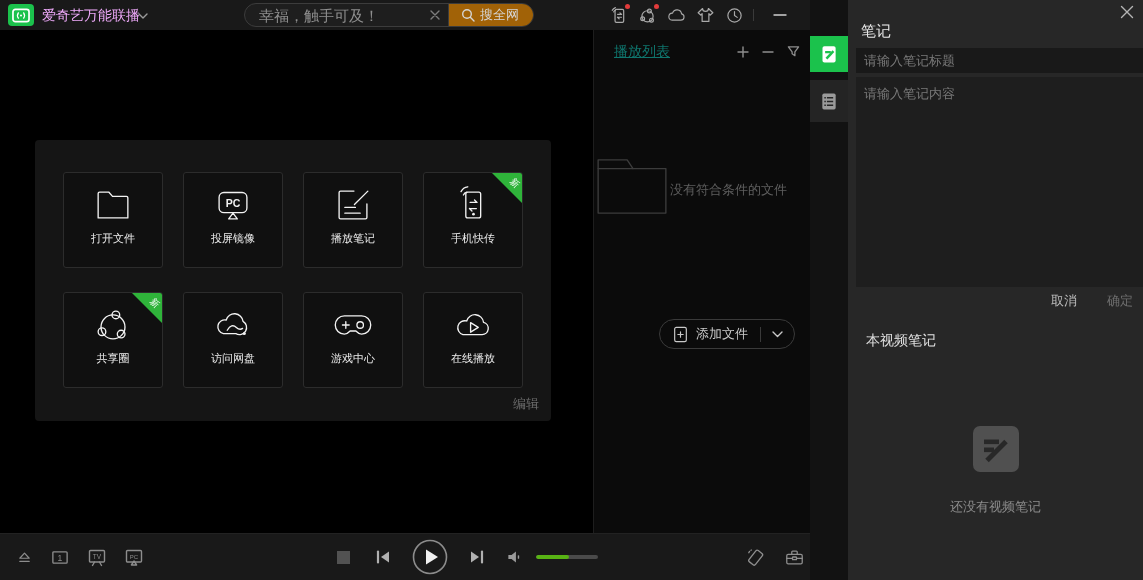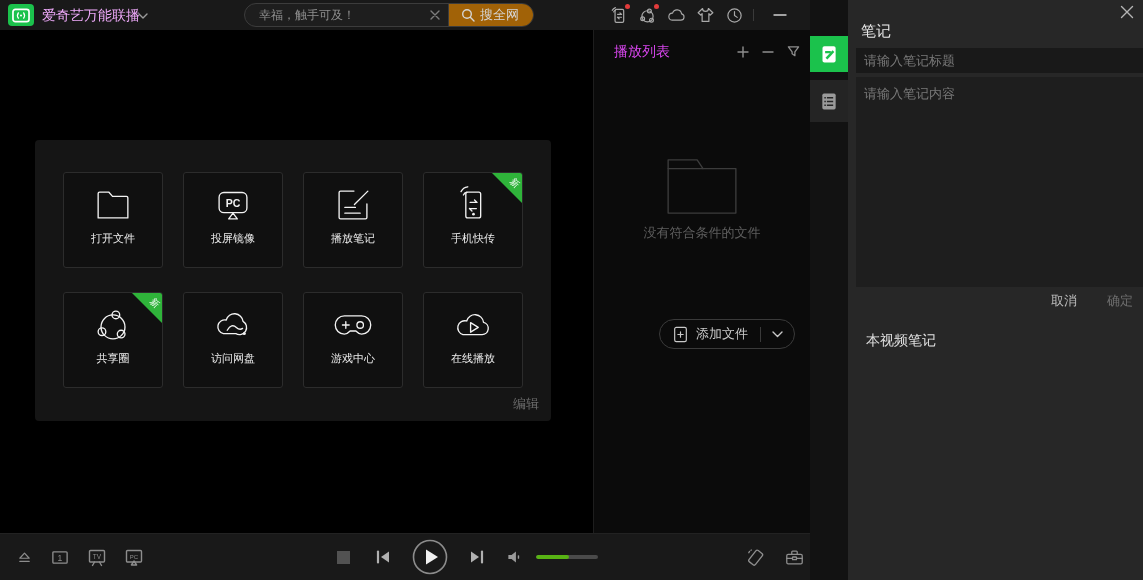--- a/index.html
+++ b/index.html
@@ -11,21 +11,21 @@
 
   
   .titlebar{left:0;top:0;width:810px;height:30px;background:#191919;}
   .logo{left:8px;top:4px;width:26px;height:22px;border-radius:4px;background:#1bc24c;
         display:flex;align-items:center;justify-content:center;}
   .app-title{left:42px;top:0;height:30px;line-height:30px;font-size:14px;color:#f0abfc;}
   .title-chev{left:138px;top:13px;color:#9a9a9a;}
   .searchbox{left:244px;top:3px;width:290px;height:24px;border:1px solid #3c3c3c;border-radius:13px;
              background:#1e1e1e;display:flex;align-items:center;box-sizing:border-box;}
   .searchbox input{flex:1;background:transparent;border:none;outline:none;color:#fdba74;
-             font-size:12px;padding:0 6px 0 14px;font-family:inherit;min-width:0;}
+             font-size:15px;padding:0 6px 0 14px;font-family:inherit;min-width:0;}
   .searchbox input::placeholder{color:#8f8f8f;}
   .search-clear{color:#7d7d7d;padding:0 8px;cursor:pointer;display:flex;}
   .search-btn{height:100%;display:flex;align-items:center;gap:5px;background:#a16207;
               border-left:1px solid #3c3c3c;border-radius:0 12px 12px 0;padding:0 14px 0 12px;
               color:#d5d5d5;font-size:13px;cursor:pointer;}
   .tb-icons{left:609px;top:0;height:30px;display:flex;align-items:center;gap:10px;color:#a9a9a9;}
   .tb-ic{position:relative;width:19px;height:22px;display:flex;align-items:center;justify-content:center;cursor:pointer;}
   .reddot{position:absolute;top:0;right:-2px;width:5px;height:5px;border-radius:50%;background:#e23b3b;}
   .tb-div{left:753px;top:9px;width:1px;height:12px;background:#3a3a3a;}
   .min-btn{left:770px;top:0;width:20px;height:30px;display:flex;align-items:center;justify-content:center;
@@ -40,24 +40,24 @@
   .tile-label{font-size:11px;color:#ededed;margin-top:3px;}
   .tile svg{color:#f2f2f2;}
   .badge{position:absolute;top:0;right:0;width:30px;height:30px;
          clip-path:polygon(100% 0,0 0,100% 100%);background:#2fb43a;}
   .badge span{position:absolute;right:3px;top:4px;font-size:9px;color:#fff;transform:rotate(45deg);}
   .edit-label{right:12px;bottom:8px;font-size:13px;color:#6b6b6b;cursor:pointer;}
 
   
   .playlist{left:593px;top:30px;width:217px;height:503px;background:#0b0b0b;
             border-left:1px solid #1e1e1e;box-sizing:border-box;}
-  .pl-title{left:20px;top:13px;font-size:14px;color:#d946ef;}
+  .pl-title{left:20px;top:13px;font-size:14px;color:#0f766e;text-decoration:underline;}
   .pl-tools{right:10px;top:15px;display:flex;align-items:center;gap:13px;color:#8f8f8f;}
   .pl-tools span{cursor:pointer;display:flex;}
-  .pl-empty{left:0;right:0;top:126px;display:flex;flex-direction:column;align-items:center;color:#3c3c3c;text-align:center;}
+  .pl-empty{left:0;right:0;top:126px;display:flex;flex-direction:row;align-items:center;color:#3c3c3c;text-align:center;}
   .pl-empty-text{margin-top:8px;font-size:13px;color:#5e5e5e;}
   .add-btn{right:15px;top:289px;width:136px;height:30px;border:1px solid #3a3a3a;border-radius:16px;
            display:flex;align-items:center;box-sizing:border-box;padding:0 10px 0 13px;cursor:pointer;color:#c9c9c9;}
   .add-btn .lbl{font-size:13px;margin-left:8px;text-align:right;}
   .add-btn .vdiv{width:1px;height:15px;background:#3a3a3a;margin:0 11px 0 12px;}
 
   
   .bottombar{left:0;top:533px;width:810px;height:47px;background:#191919;border-top:1px solid #222;box-sizing:border-box;}
   .bb-left{left:16px;top:0;height:46px;display:flex;align-items:center;gap:17px;color:#8d8d8d;}
   .bb-left>span{cursor:pointer;display:flex;}
@@ -414,15 +414,24 @@
     <input class="abs np-input" placeholder="请输入笔记标题" style="">
     <textarea class="abs np-textarea" placeholder="请输入笔记内容" style=""></textarea>
 
     <div class="abs np-btns">
       <span class="np-cancel">取消</span>
       <span class="np-confirm">确定</span>
     </div>
 
     <div class="abs np-section">本视频笔记</div>
 
+    <div class="abs np-empty">
+      <svg width="46" height="46" viewBox="0 0 46 46">
+        <rect width="46" height="46" rx="7" fill="#505050"></rect>
+        <rect x="11" y="13.5" width="15" height="4.6" fill="#282828"></rect>
+        <rect x="11" y="21.5" width="10" height="4.6" fill="#282828"></rect>
+        <path d="M14 34.5 L33 15.5" stroke="#282828" stroke-width="5"></path>
+      </svg>
+      <div class="np-empty-text">还没有视频笔记</div>
+    </div>
   </div>
 
 </div>
 
 </body></html>

